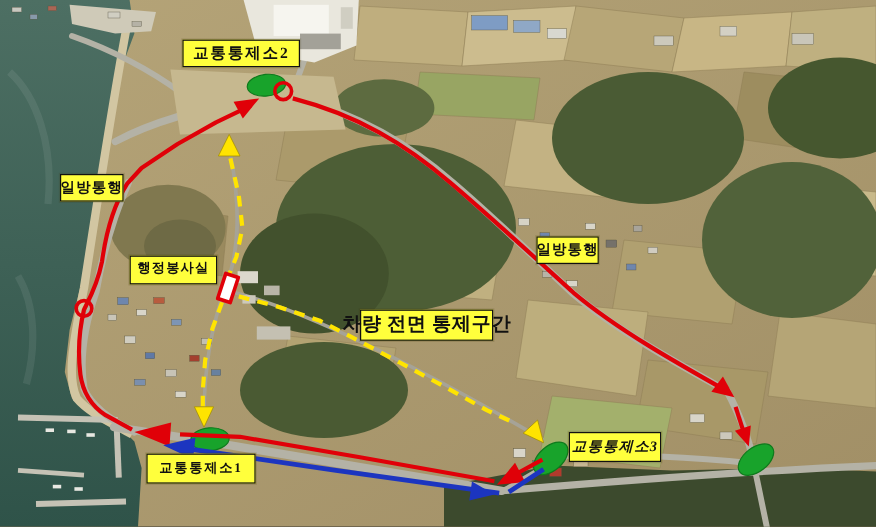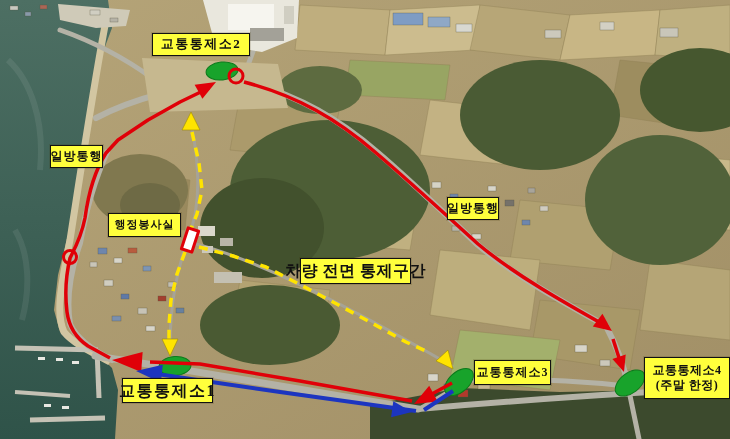--- a/index.html
+++ b/index.html
@@ -222,21 +222,17 @@
   <div class="map-label" style="left:152px;top:33px;width:98px;height:23px;font-size:13px;">교통통제소2</div>
 
   <div class="map-label" style="left:50px;top:145px;width:53px;height:23px;font-size:12px;letter-spacing:1px;">일방통행</div>
 
   <div class="map-label" style="left:108px;top:213px;width:73px;height:24px;font-size:11px;letter-spacing:1px;">행정봉사실</div>
 
   <div class="map-label" style="left:300px;top:258px;width:111px;height:26px;font-size:16px;letter-spacing:0.5px;">차량 전면 통제구간</div>
 
   <div class="map-label" style="left:447px;top:197px;width:52px;height:23px;font-size:12px;letter-spacing:1px;">일방통행</div>
 
-  <div class="map-label" style="left:474px;top:360px;width:77px;height:25px;font-size:12px;letter-spacing:1px;">교통통제소3</div>
-
-  <div class="map-label" style="left:122px;top:378px;width:91px;height:25px;font-size:16px;">교통통제소1</div>
-
-  <div class="map-label" style="left:644px;top:357px;width:86px;height:42px;font-size:12px;letter-spacing:0.5px;">
-    <span>교통통제소4</span>
-    <span>(주말 한정)</span>
-  </div>
+  <div class="map-label" style="left:474px;top:360px;width:77px;height:25px;font-size:12px;letter-spacing:1px;font-style:italic;">교통통제소3</div>
+
+  <div class="map-label" style="left:122px;top:378px;width:91px;height:25px;font-size:11px;">교통통제소1</div>
+
 </div>
 
 </body></html>

